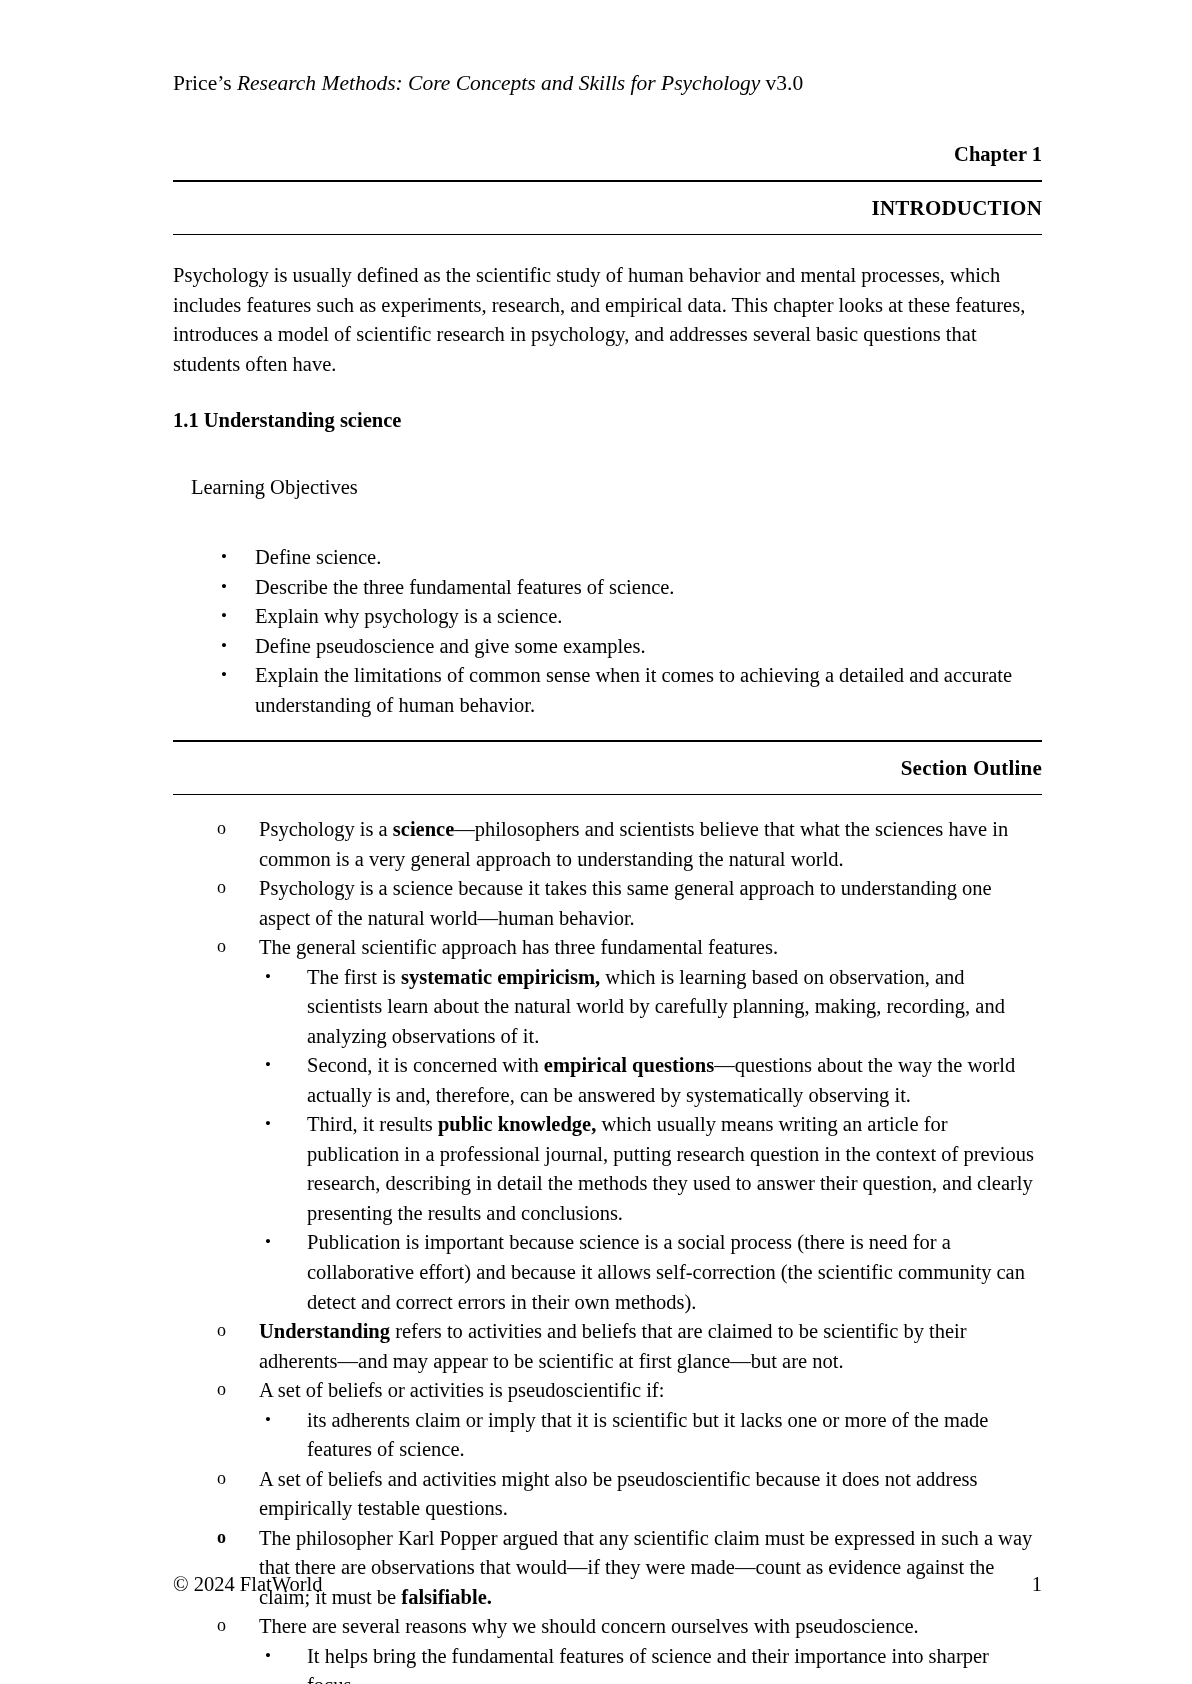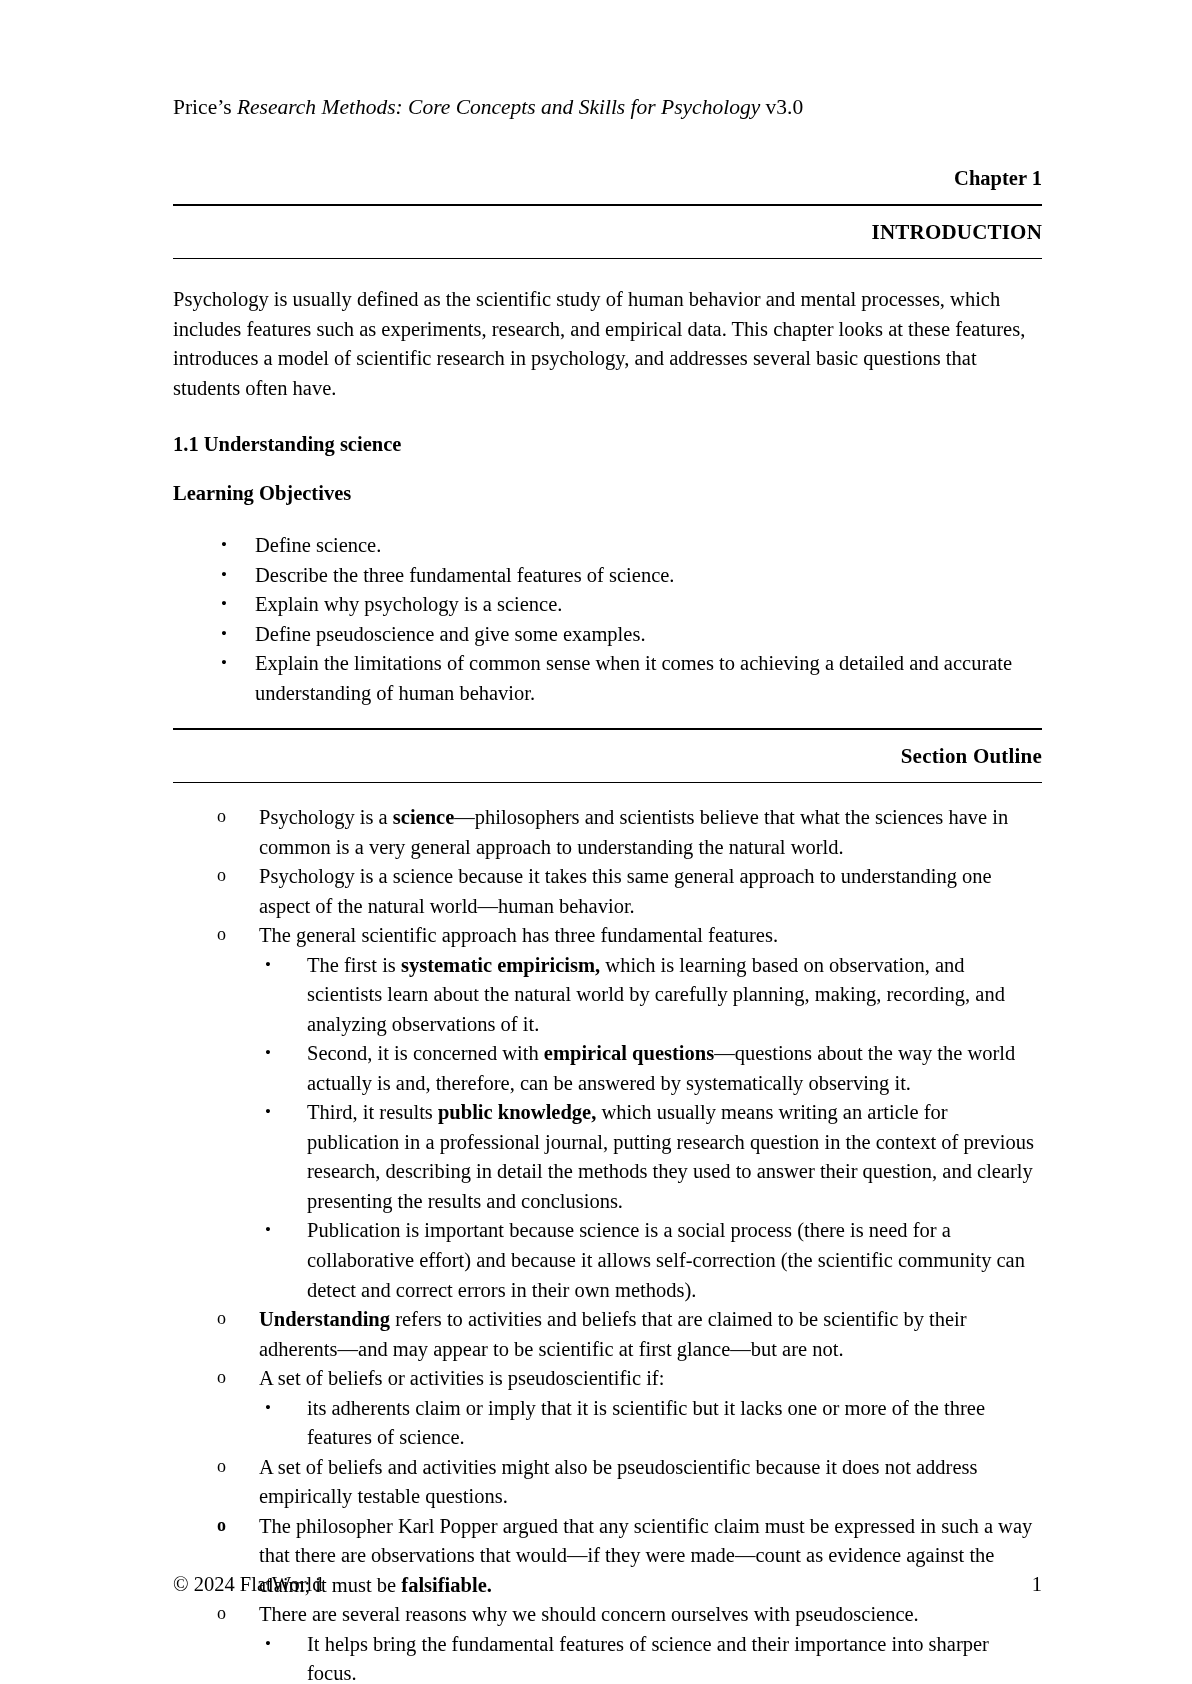--- a/index.html
+++ b/index.html
@@ -11,21 +11,21 @@
     font-family: "Liberation Serif", "DejaVu Serif", serif;
     color: #000000;
   }
   .page {
     position: relative;
     width: 1192px;
     height: 1684px;
     margin: 0 auto;
     background: #ffffff;
     box-sizing: border-box;
-    padding: 84px 150px 0 173px;
+    padding: 60px 150px 0 173px;
     overflow: hidden;
   }
 
   
   .running-head {
     font-size: 21.5px;
     line-height: 1.25;
     margin-top: 10px;
     margin-bottom: 0;
     white-space: nowrap;
@@ -59,23 +59,23 @@
 
   
   .h-section {
     font-weight: bold;
     font-size: 21px;
     letter-spacing: 0.2px;
     margin: 14px 0 13px 0;
     text-align: right;
   }
   .h-sub {
-    font-weight: bold;
-    font-size: 20.5px;
-    margin: 0;
+    font-weight: normal;
+    font-size: 20.5px;
+    margin: 18px;
   }
   .h-sub-num {
     font-weight: bold;
     font-size: 20.5px;
     margin: 0;
   }
 
   
   p.body {
     font-size: 20.5px;
@@ -245,21 +245,21 @@
         <span class="marker circle">o</span>
         <span class="txt"><b>Understanding</b><span> refers to activities and beliefs that are claimed to be scientific by their adherents—and may appear to be scientific at first glance—but are not.</span></span>
       </li>
       <li class="item">
         <span class="marker circle">o</span>
         <span class="txt"><span>A set of beliefs or activities is pseudoscientific if:</span></span>
       </li>
       <ul class="lvl2">
         <li class="item">
           <span class="marker dot">•</span>
-          <span class="txt"><span>its adherents claim or imply that it is scientific but it lacks one or more of the three features of science.</span></span>
+          <span class="txt"><span>its adherents claim or imply that it is scientific but it lacks one or more of the made features of science.</span></span>
         </li>
       </ul>
       <li class="item">
         <span class="marker circle">o</span>
         <span class="txt"><span>A set of beliefs and activities might also be pseudoscientific because it does not address empirically testable questions.</span></span>
       </li>
       <li class="item">
         <span class="marker circle-bold">o</span>
         <span class="txt"><span>The philosopher Karl Popper argued that any scientific claim must be expressed in such a way that there are observations that would—if they were made—count as evidence against the claim; it must be </span><b>falsifiable.</b></span>
       </li>

